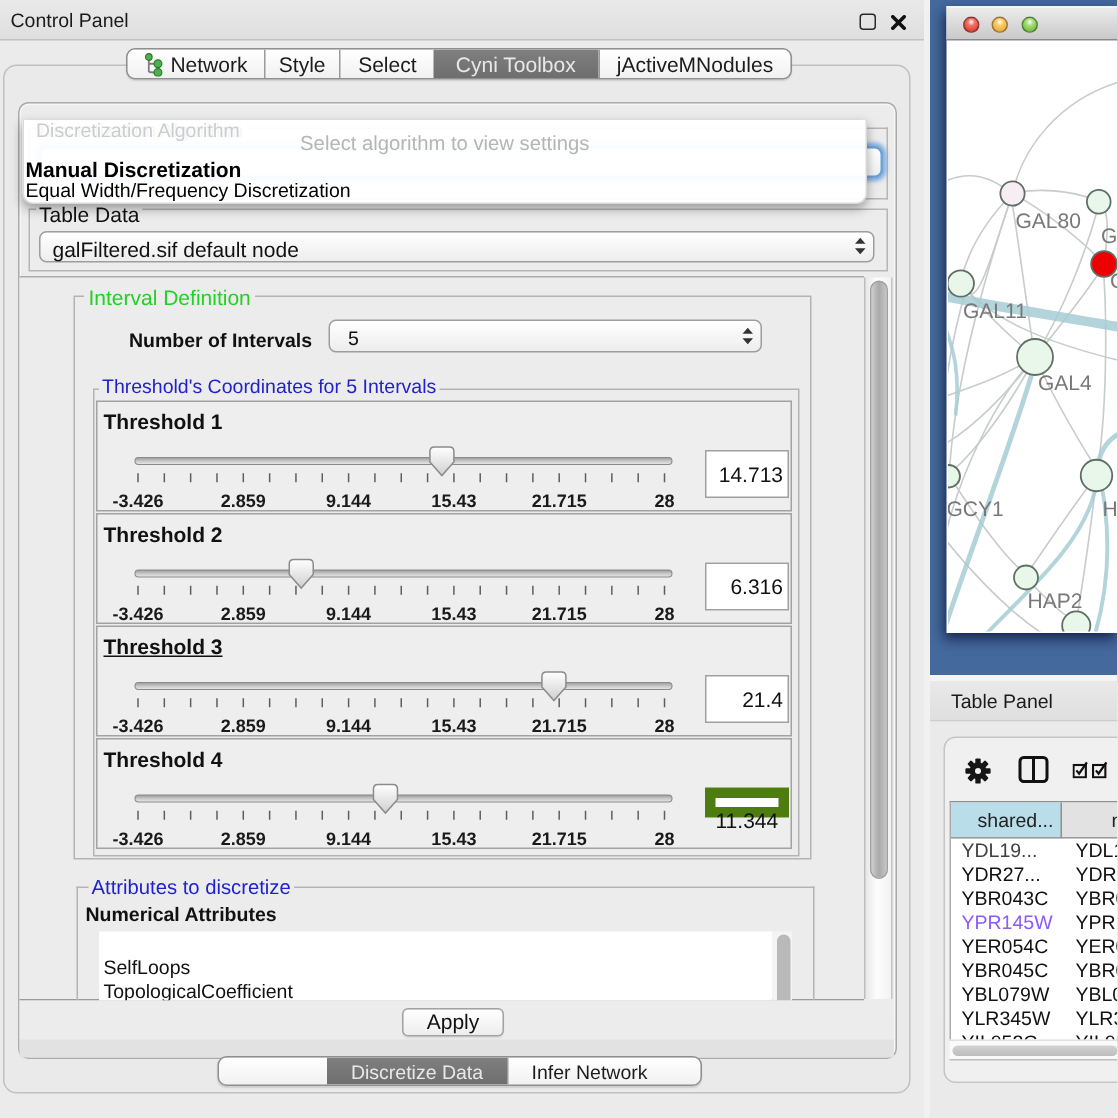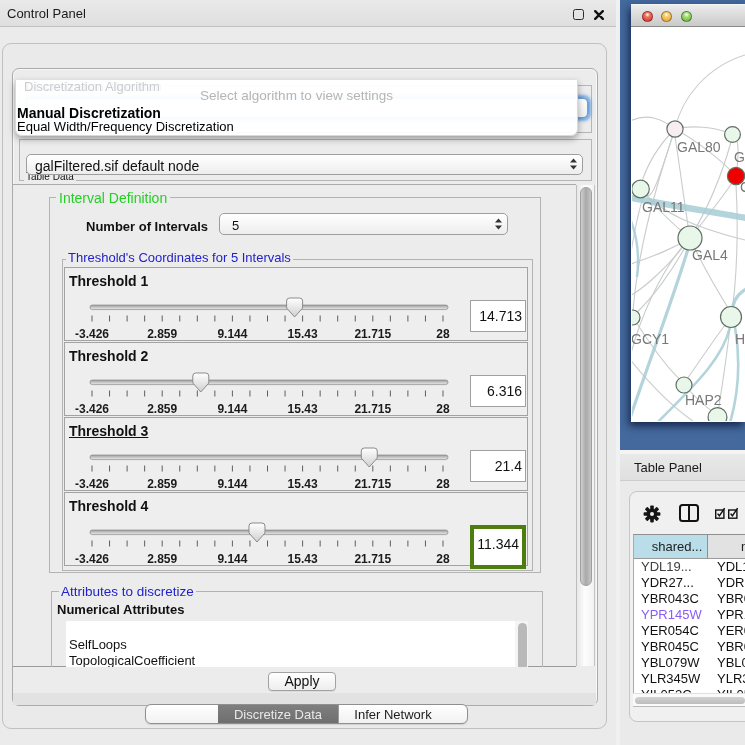--- a/index.html
+++ b/index.html
@@ -11,26 +11,38 @@
 
 <div class="abs" style="left:0;top:0;width:616px;height:27px;background:linear-gradient(#e9e9e9,#dfdfdf);border-bottom:1px solid #c2c2c2;"></div>
 <div class="abs" style="left:7px;top:6px;font-size:13px;color:#1a1a1a;">Control Panel</div>
 <div class="abs" style="left:573px;top:9px;width:11px;height:11px;border:1.6px solid #2a2a2a;border-radius:2.5px;"></div>
 <svg class="abs" style="left:594px;top:10px;" width="10" height="10" viewBox="0 0 10 10">
       <path d="M1.2,1.2 L8.8,8.8 M8.8,1.2 L1.2,8.8" stroke="#111" stroke-width="2.4" stroke-linecap="round"></path>
     </svg>
 <div class="abs" style="left:616px;top:0;width:4px;height:745px;background:#f0f1f1;"></div>
 <div class="abs" style="left:2px;top:43px;width:605px;height:686px;border:1px solid #c0c0c0;border-radius:9px;background:#eaeaea;"></div>
 <div class="abs" style="left:12px;top:68px;width:586px;height:638px;border:1px solid #ababab;border-radius:7px;background:#ececec;box-shadow:inset 0 0 0 1px rgba(255,255,255,.6);"></div>
+<div class="abs" style="left:84px;top:32px;width:444px;height:21px;border:1px solid #8f8f8f;border-radius:6px;background:linear-gradient(#ffffff,#f1f1f1);overflow:hidden;display:flex;box-shadow:0 1px 1px rgba(0,0,0,0.12);">
+      <div style="width:91px;height:100%;color:#1c1c1c;font-size:14px;display:flex;align-items:center;justify-content:center;white-space:nowrap;"><svg width="14" height="16" viewBox="0 0 14 16" style="margin-right:4px;">
+          <path d="M3.2,4 L3.2,13 M3.2,7.5 L8.6,7.5 M3.2,13 L8.6,13.5" stroke="#7d7d7d" stroke-width="1.2" fill="none"></path>
+          <circle cx="3.2" cy="3" r="2.2" fill="#4faf4f" stroke="#2d7a2d" stroke-width="0.8"></circle>
+          <circle cx="9.3" cy="7.5" r="2.6" fill="#4faf4f" stroke="#2d7a2d" stroke-width="0.8"></circle>
+          <circle cx="9.3" cy="13.3" r="2.6" fill="#4faf4f" stroke="#2d7a2d" stroke-width="0.8"></circle>
+        </svg>Network</div>
+      <div style="width:51px;height:100%;color:#1c1c1c;border-left:1px solid #9a9a9a;font-size:14px;display:flex;align-items:center;justify-content:center;white-space:nowrap;">Style</div>
+      <div style="width:63px;height:100%;color:#1c1c1c;border-left:1px solid #9a9a9a;font-size:14px;display:flex;align-items:center;justify-content:center;white-space:nowrap;">Select</div>
+      <div style="width:110px;height:100%;background:linear-gradient(#7f7f7f,#6e6e6e);color:#e8e8e8;font-size:14px;display:flex;align-items:center;justify-content:center;white-space:nowrap;">Cyni Toolbox</div>
+      <div style="width:129px;height:100%;color:#1c1c1c;border-left:1px solid #9a9a9a;font-size:14px;display:flex;align-items:center;justify-content:center;white-space:nowrap;">jActiveMNodules</div>
+    </div>
 <div class="abs" style="left:19px;top:85px;width:573px;height:48px;border:1px solid #b5b5b5;border-top:none;"></div>
 <div class="abs" style="left:19px;top:85px;width:573px;height:1px;background:#b5b5b5;"></div>
 <div class="abs" style="left:24px;top:79px;font-size:13px;color:#111;background:#ececec;padding:0 2px;">Discretization Algorithm</div>
 <div class="abs" style="left:26px;top:97px;width:563px;height:22px;border:2px solid #6ea3d8;border-radius:6px;background:linear-gradient(#ffffff,#f0f0f0);box-shadow:0 0 3px 1.5px rgba(90,150,220,.8);"></div>
 <div class="abs" style="left:19px;top:139px;width:573px;height:42px;border:1px solid #b5b5b5;"></div>
-<div class="abs" style="left:24px;top:135px;font-size:10px;color:#111;background:#ececec;padding:0 2px;margin-top:36px;">Table Data</div>
+<div class="abs" style="left:24px;top:135px;font-size:14px;color:#111;background:#ececec;padding:0 2px;">Table Data</div>
 <div class="abs" style="left:26px;top:154px;width:557px;height:21px;border:1px solid #9e9e9e;border-radius:5px;background:linear-gradient(#ffffff,#ededed);"></div>
     <div class="abs" style="left:35px;top:158px;font-size:14px;color:#111;">galFiltered.sif default node</div>
     <svg class="abs" style="left:569px;top:158px;" width="9" height="12" viewBox="0 0 9 12">
       <path d="M4.5,0.5 L8,4.5 L1,4.5 Z" fill="#333"></path>
       <path d="M4.5,11.5 L8,7.5 L1,7.5 Z" fill="#333"></path>
     </svg>
 <div class="abs" style="left:13px;top:184px;width:563px;height:483px;border-top:1px solid #ababab;border-bottom:1px solid #9a9a9a;background:#ececec;"></div>
 <div class="abs" style="left:576px;top:185px;width:19px;height:481px;background:linear-gradient(90deg,#e7e7e7,#fdfdfd 45%,#f2f2f2);border-left:1px solid #bdbdbd;border-right:1px solid #c4c4c4;"></div>
 <div class="abs" style="left:580px;top:187px;width:12px;height:399px;border-radius:6px;background:linear-gradient(90deg,#cfcfcf,#a9a9a9 50%,#c6c6c6);border:1px solid #9f9f9f;"></div>
 <div class="abs" style="left:49px;top:197px;width:492px;height:376px;border:1px solid #b3b3b3;"></div>
@@ -216,21 +228,21 @@
       <line x1="339.45" y1="19.5" x2="339.45" y2="25.5" stroke="#5e5e5e" stroke-width="1"></line>
       <line x1="357.00" y1="19.5" x2="357.00" y2="25.5" stroke="#5e5e5e" stroke-width="1"></line>
 <path d="M162.97,5 q0,-3 3,-3 h10 q3,0 3,3 v7 l-8,9 l-8,-9 z" fill="url(#thg3)" stroke="#8b8b8b" stroke-width="1"></path>
 </svg>
 <div class="abs" style="left:92.0px;top:552px;font-size:12px;font-weight:bold;color:#1a1a1a;transform:translateX(-50%);white-space:nowrap;">-3.426</div>
 <div class="abs" style="left:162.2px;top:552px;font-size:12px;font-weight:bold;color:#1a1a1a;transform:translateX(-50%);white-space:nowrap;">2.859</div>
 <div class="abs" style="left:232.4px;top:552px;font-size:12px;font-weight:bold;color:#1a1a1a;transform:translateX(-50%);white-space:nowrap;">9.144</div>
 <div class="abs" style="left:302.6px;top:552px;font-size:12px;font-weight:bold;color:#1a1a1a;transform:translateX(-50%);white-space:nowrap;">15.43</div>
 <div class="abs" style="left:372.8px;top:552px;font-size:12px;font-weight:bold;color:#1a1a1a;transform:translateX(-50%);white-space:nowrap;">21.715</div>
 <div class="abs" style="left:443.0px;top:552px;font-size:12px;font-weight:bold;color:#1a1a1a;transform:translateX(-50%);white-space:nowrap;">28</div>
-<div class="abs" style="left:470px;top:525px;width:56px;height:44px;background:#ffffff;border:4px solid #4d7c0f;font-size:14px;color:#111;text-align:right;line-height:30px;padding-right:3px;">11.344</div>
+<div class="abs" style="left:470px;top:525px;width:56px;height:20px;background:#ffffff;border:7px solid #4d7c0f;font-size:14px;color:#111;text-align:right;line-height:30px;padding-right:3px;">11.344</div>
 <div class="abs" style="left:51px;top:591px;width:492px;height:76px;border:1px solid #b3b3b3;border-bottom:none;"></div>
 <div class="abs" style="left:59px;top:584px;font-size:13.5px;color:#2222cc;background:#ececec;padding:0 2px;">Attributes to discretize</div>
 <div class="abs" style="left:57px;top:602px;font-size:13px;font-weight:bold;color:#111;">Numerical Attributes</div>
 <div class="abs" style="left:66px;top:621px;width:449px;height:46px;background:#ffffff;overflow:hidden;">
       <div style="font-size:13px;color:#111;padding-left:3px;line-height:16.3px;padding-top:16px;">SelfLoops<br>TopologicalCoefficient<br>BetweennessCentrality</div>
     </div>
 <div class="abs" style="left:515px;top:621px;width:13px;height:46px;background:#f4f4f4;"></div>
 <div class="abs" style="left:518px;top:623px;width:9px;height:44px;border-radius:4.5px 4.5px 0 0;background:#b9b9b9;"></div>
 <div class="abs" style="left:13px;top:667px;width:583px;height:26px;background:#ececec;"></div>
 <div class="abs" style="left:268px;top:672px;width:68px;height:19px;border:1px solid #a2a2a2;border-radius:4px;background:linear-gradient(#ffffff,#ededed);font-size:14px;color:#111;text-align:center;line-height:17px;box-shadow:0 1px 1px rgba(0,0,0,0.08);">Apply</div>

